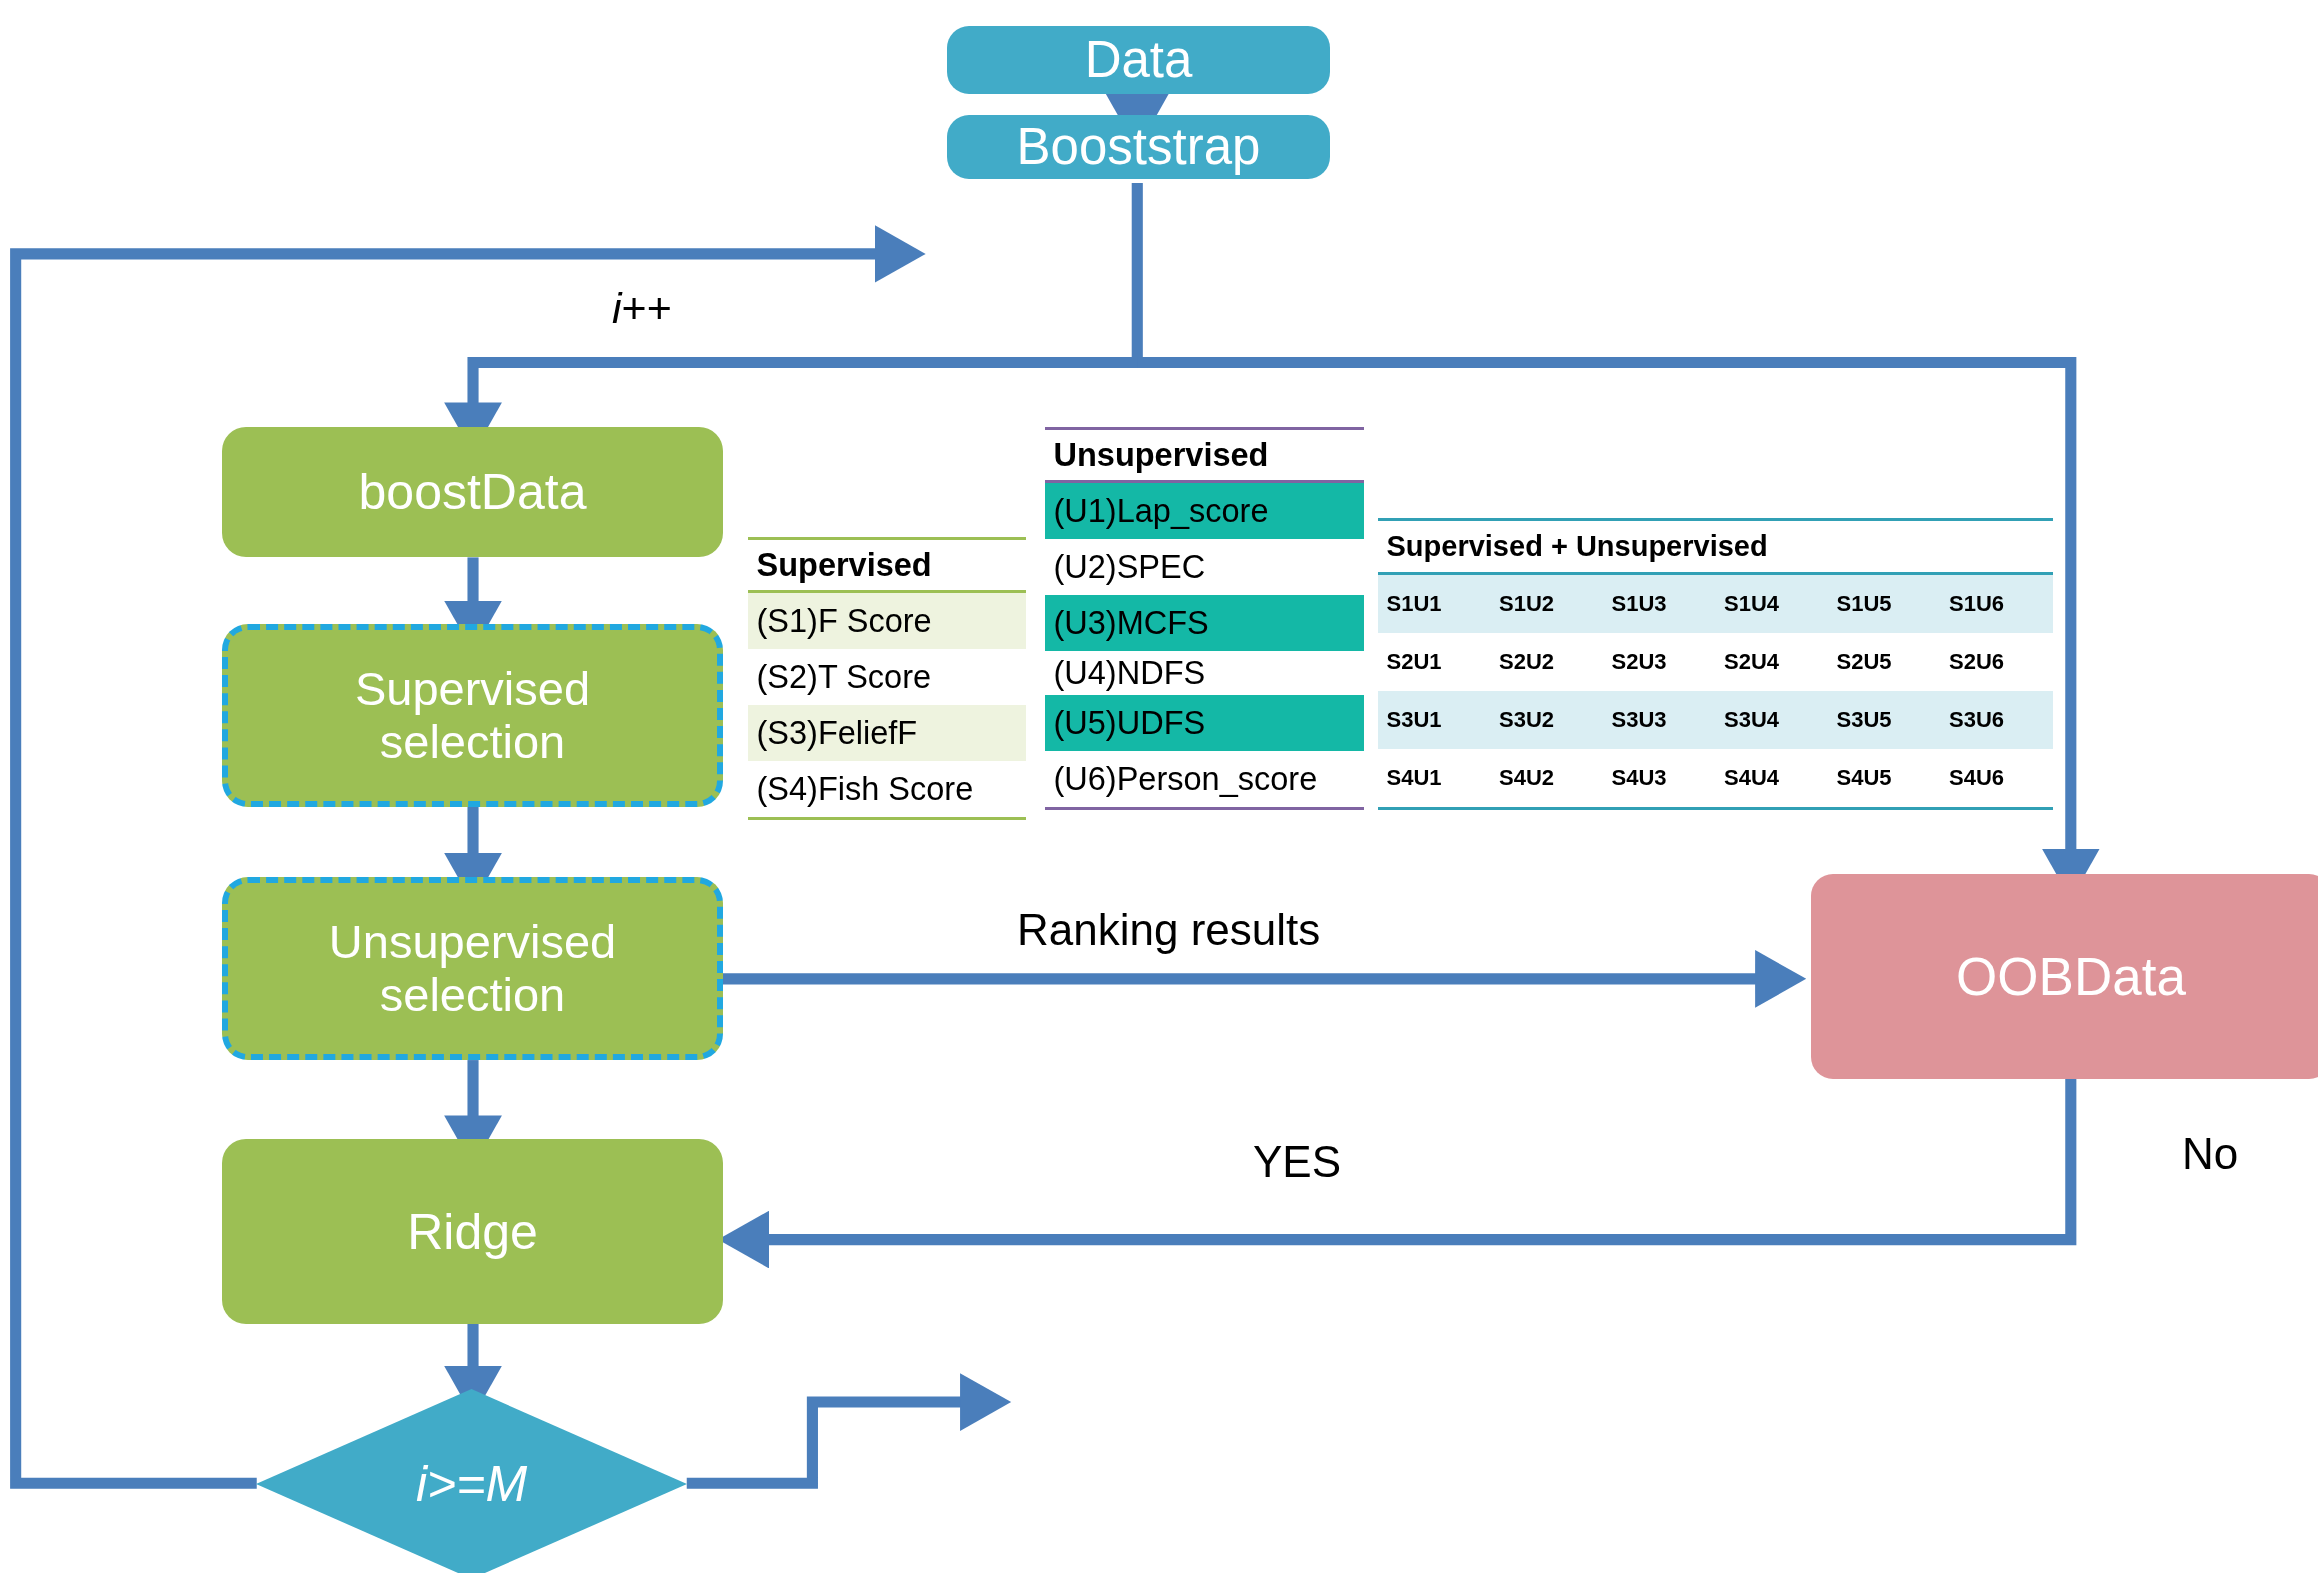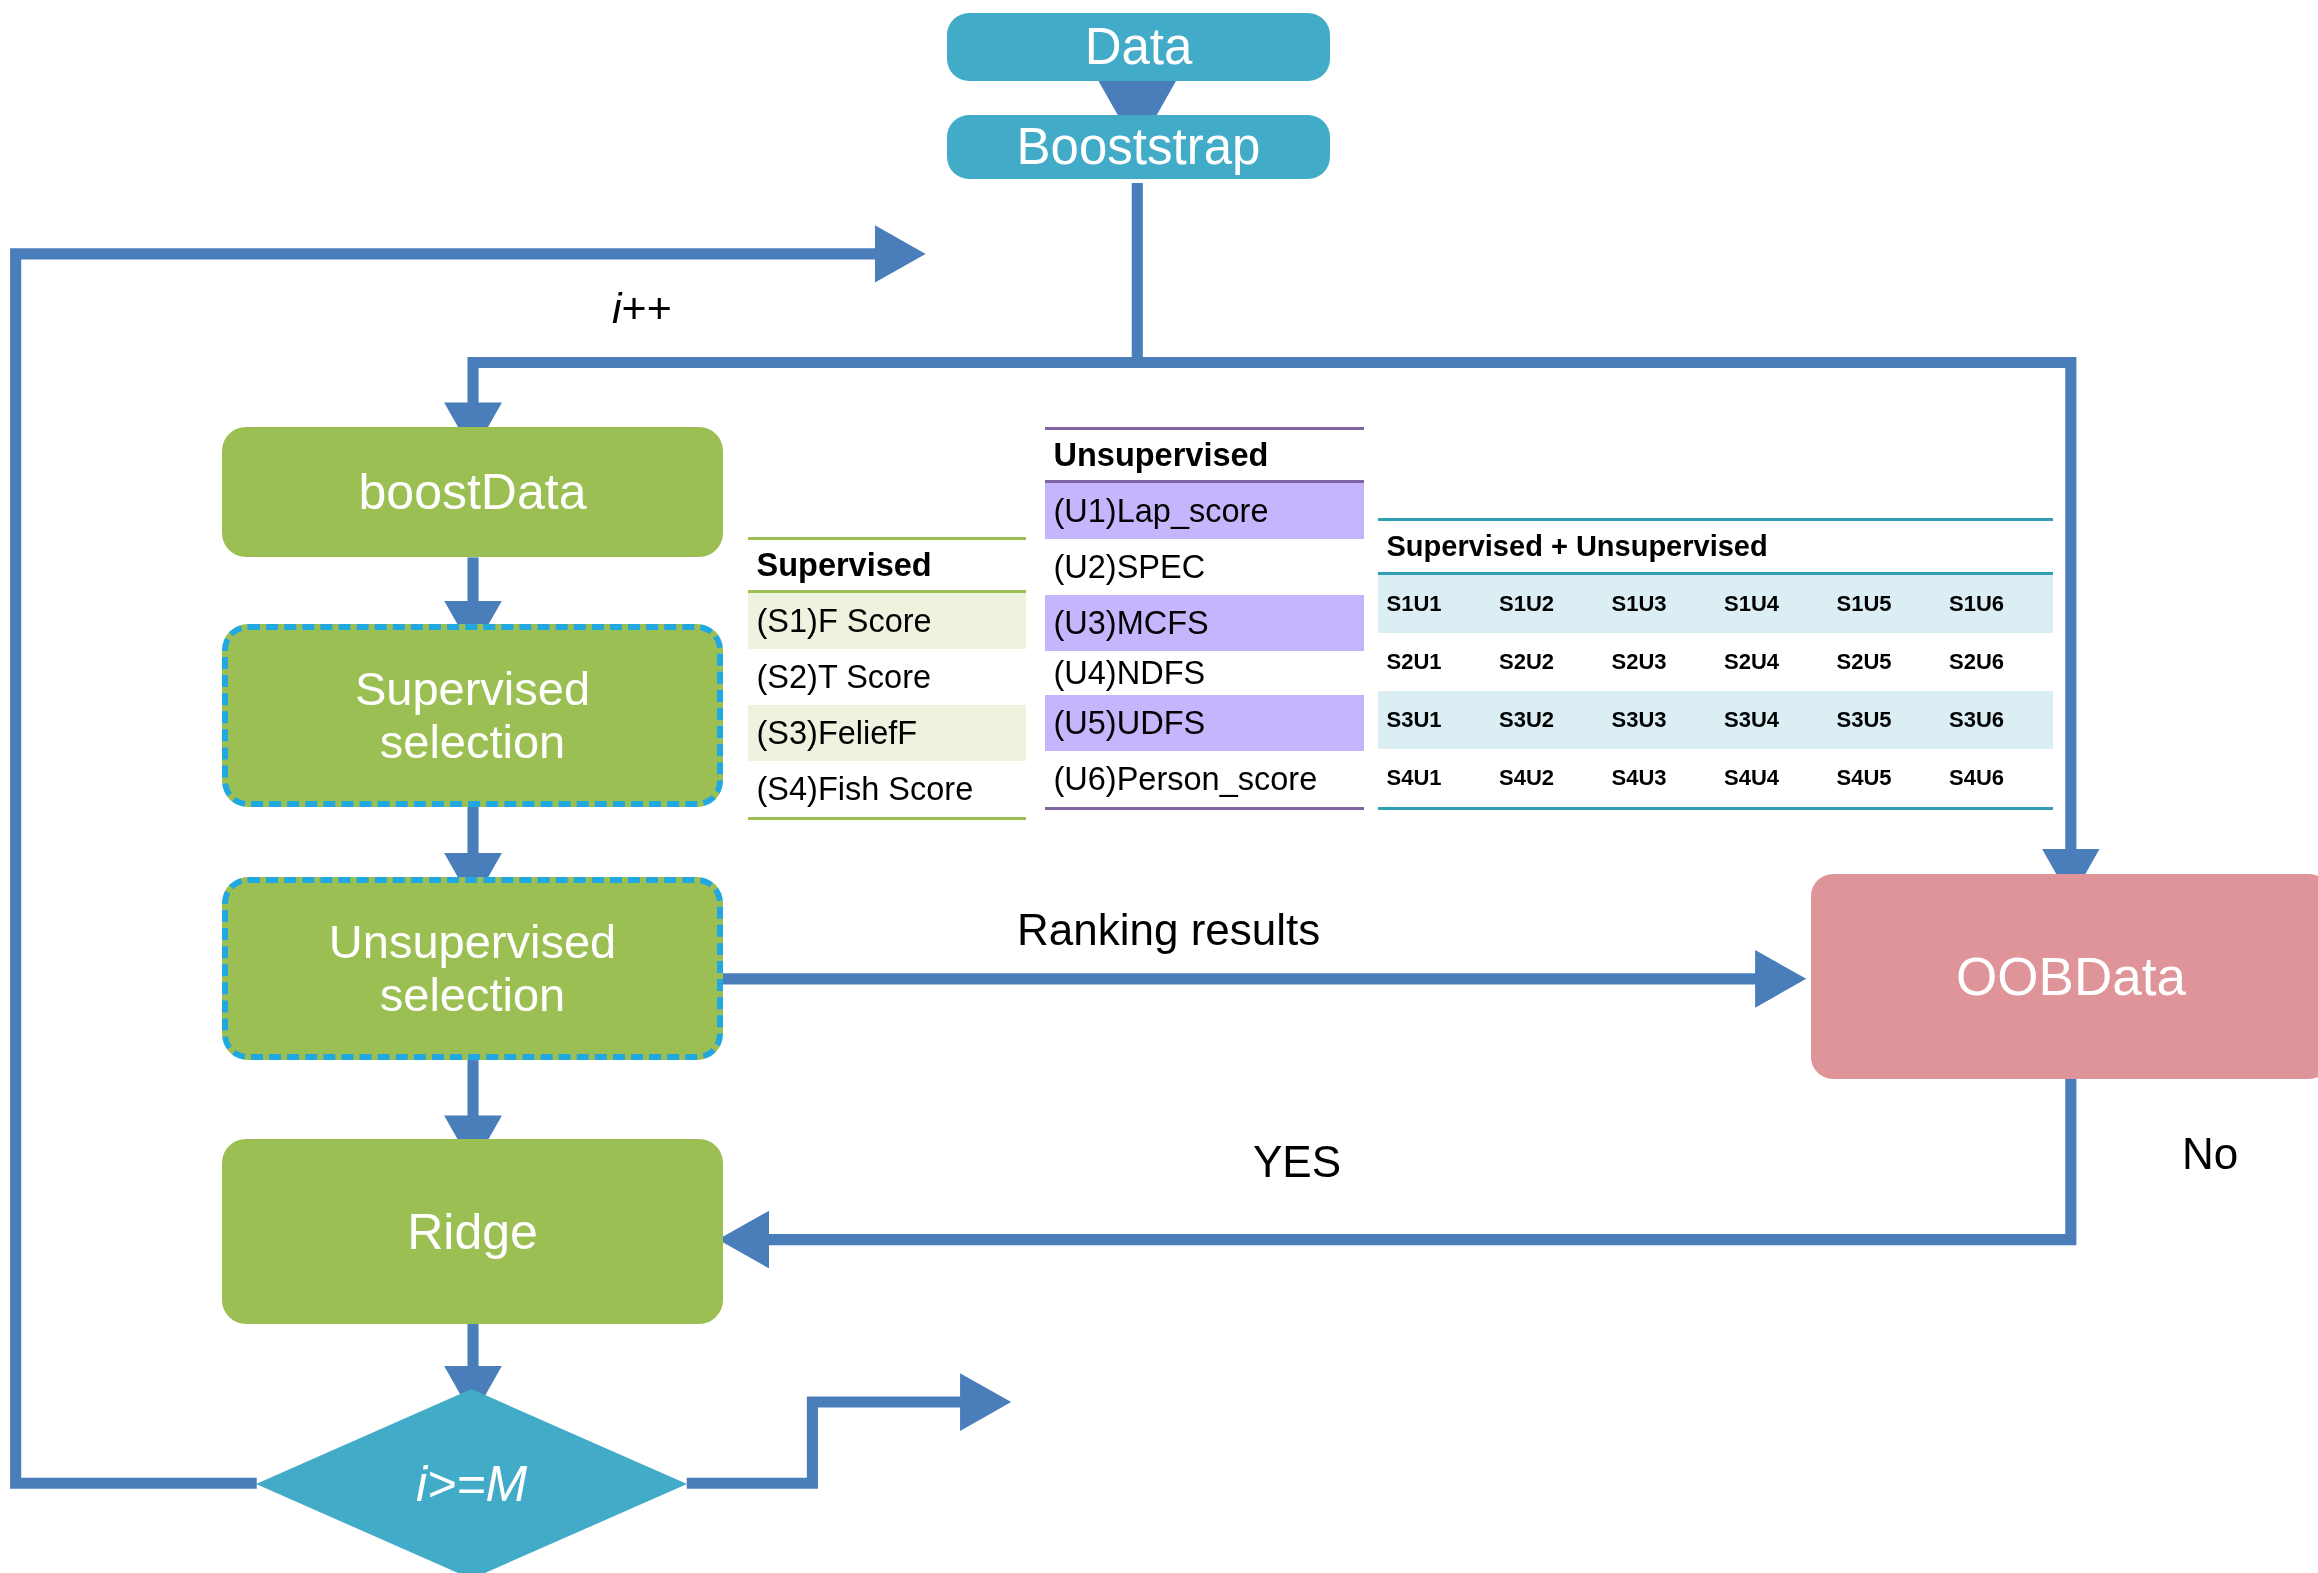--- a/index.html
+++ b/index.html
@@ -16,21 +16,21 @@
   .ital{font-style:italic;}
   
   .tbl{position:absolute;border-collapse:collapse;color:#000;}
   .tbl td,.tbl th{padding:0 8.5px;text-align:left;white-space:nowrap;}
   .thead{font-weight:bold;}
   .sup-tbl{border-top:3.4px solid #9cbf54;border-bottom:3.4px solid #9cbf54;}
   .sup-hdr{border-bottom:3.4px solid #9cbf54;}
   .sup-alt{background:#eef3df;}
   .uns-tbl{border-top:3.4px solid #8064a2;border-bottom:3.4px solid #8064a2;}
   .uns-hdr{border-bottom:3.4px solid #8064a2;}
-  .uns-alt{background:#c4b5fd;padding-left:36px;}
+  .uns-alt{background:#14b8a6;padding-left:36px;}
   .mix-tbl{border-top:3.4px solid #31a0b5;border-bottom:3.4px solid #31a0b5;}
   .mix-hdr{border-bottom:3.4px solid #31a0b5;text-align:center;}
   .mix-alt{background:#daeef3;margin-left:16px;}
   .mix-tbl td{font-weight:bold;font-size:22px;text-align:left;}
   svg.edges{position:absolute;left:0;top:0;width:2319px;height:1573px;overflow:visible;}
 </style>
 </head>
 <body>
 
 <div id="canvas">
@@ -60,21 +60,21 @@
       <path d="M553,1548 L553,1625"></path>
 
       <path d="M1330,424 L2422,424 L2422,1020"></path>
 
       <path d="M2422,1262 L2422,1450 L872,1450"></path>
 
       <path d="M803,1735 L950,1735 L950,1640 L1150,1640"></path>
     </g>
   </svg>
 
-  <div class="node teal" style="left:947px;top:13px;width:383px;height:68px;font-size:51px;">
+  <div class="node teal" style="left:947px;top:26px;width:383px;height:68px;font-size:51px;">
     <span>Data</span>
   </div>
 
   <div class="node teal" style="left:947px;top:115px;width:383px;height:64px;font-size:51px;">
     <span>Booststrap</span>
   </div>
 
   <div class="node green" style="left:222px;top:427px;width:501px;height:130px;font-size:50px;">
     <span>boostData</span>
   </div>

